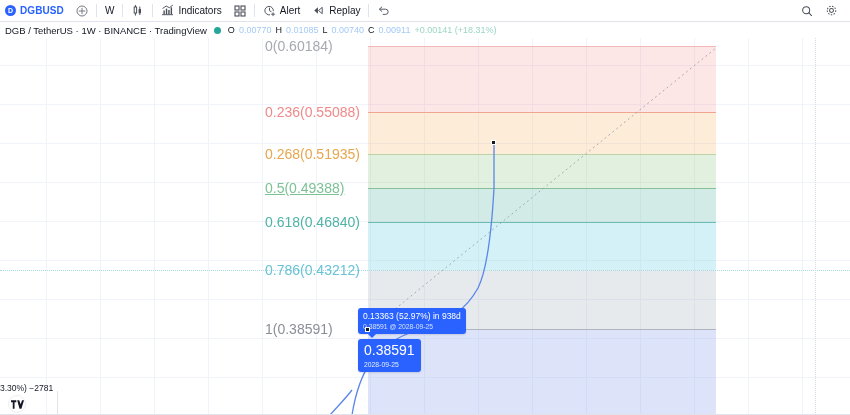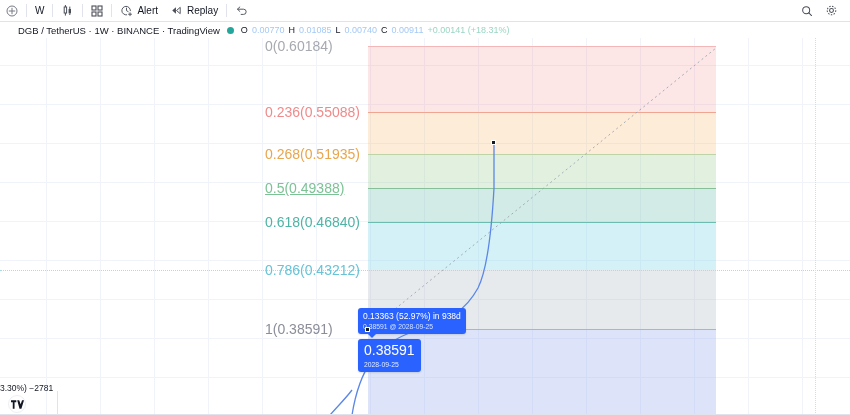--- a/index.html
+++ b/index.html
@@ -44,21 +44,21 @@
   .chk {
     width: 9px; height: 9px; border: 1px solid #b2b5be; border-radius: 1px;
     background: #fff; flex: none;
   }
   .caret { font-size: 7px; color: #787b86; }
 
   
   .legend {
     position: absolute; left: 0; top: 22px; width: 850px; height: 16px;
     display: flex; align-items: center; gap: 5px;
-    padding-left: 18px; font-size: 9.5px; color: #131722;
+    padding-left: 5px; font-size: 9.5px; color: #131722;
     white-space: nowrap;
   }
   .legend-title { color: #131722; font-size: 9.5px; }
   .legend-eye {
     width: 7px; height: 7px; border-radius: 50%;
     background: #26a69a; margin: 0 2px; flex: none;
   }
   .ohlc { display: flex; align-items: center; gap: 4px; font-size: 9px; }
   .ohlc .k { color: #131722; }
   .ohlc .v { color: #a3c9f7; }
@@ -155,20 +155,24 @@
   }
 </style>
 </head>
 <body>
 
 <div id="app">
 
   <div class="toolbar">
     <div class="tb-left">
 
+      <div class="sym-badge">
+        <span class="sym-dot">D</span>
+        <span class="sym-text">DGBUSD</span>
+      </div>
 
       <div class="tb-item">
         <span class="icon">
           <svg width="12" height="12" viewBox="0 0 12 12">
             <circle cx="6" cy="6" r="5" fill="none" stroke="#787b86" stroke-width="1"></circle>
             <path d="M6 3.2v5.6M3.2 6h5.6" stroke="#787b86" stroke-width="1" stroke-linecap="round"></path>
           </svg>
         </span>
       </div>
 
@@ -186,20 +190,33 @@
             <rect x="3.2" y="3" width="2.4" height="6" fill="none" stroke="#4a4e58" stroke-width="1"></rect>
             <path d="M4.4 1v2M4.4 9v2.6" stroke="#4a4e58" stroke-width="1"></path>
             <rect x="7.6" y="5" width="2.4" height="4.4" fill="#4a4e58"></rect>
             <path d="M8.8 2.6v2.4M8.8 9.4v1.6" stroke="#4a4e58" stroke-width="1"></path>
           </svg>
         </span>
       </div>
 
       <div class="tb-sep"></div>
 
+      <div class="tb-item">
+        <span class="icon">
+          <svg width="13" height="13" viewBox="0 0 14 14">
+            <path d="M1.5 11.5h11" stroke="#4a4e58" stroke-width="1" stroke-linecap="round"></path>
+            <rect x="2.6" y="7" width="1.5" height="4.2" fill="#4a4e58"></rect>
+            <rect x="5.2" y="5" width="1.5" height="6.2" fill="#4a4e58"></rect>
+            <rect x="7.8" y="6.4" width="1.5" height="4.8" fill="#4a4e58"></rect>
+            <rect x="10.4" y="3.6" width="1.5" height="7.6" fill="#4a4e58"></rect>
+            <path d="M2 4.6 L5.6 2.2 L9 4 L12.4 1.4" fill="none" stroke="#4a4e58" stroke-width="1" stroke-linecap="round" stroke-linejoin="round"></path>
+          </svg>
+        </span>
+        <span class="tb-label">Indicators</span>
+      </div>
 
       <div class="tb-item">
         <span class="icon">
           <svg width="12" height="12" viewBox="0 0 12 12">
             <rect x="1" y="1" width="4" height="4" fill="none" stroke="#4a4e58" stroke-width="1.1"></rect>
             <rect x="7" y="1" width="4" height="4" fill="none" stroke="#4a4e58" stroke-width="1.1"></rect>
             <rect x="1" y="7" width="4" height="4" fill="none" stroke="#4a4e58" stroke-width="1.1"></rect>
             <rect x="7" y="7" width="4" height="4" fill="none" stroke="#4a4e58" stroke-width="1.1"></rect>
           </svg>
         </span>

